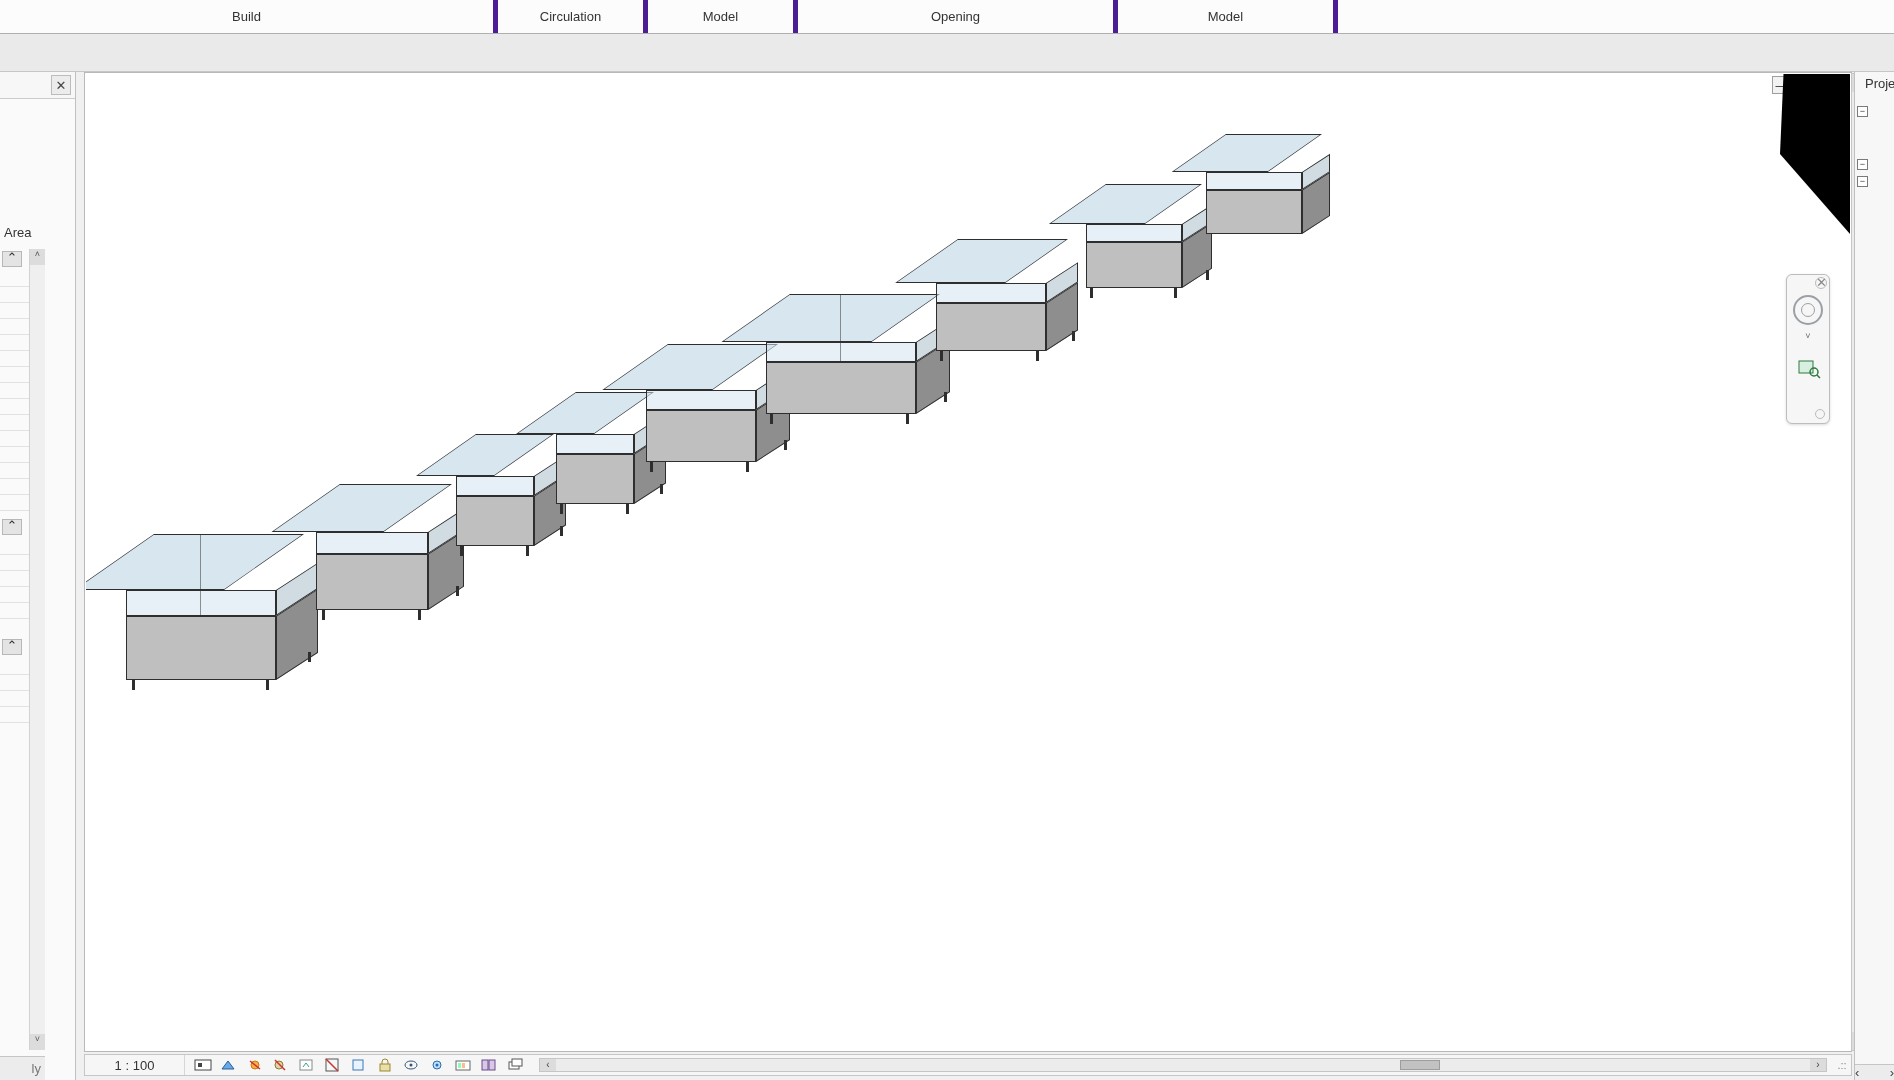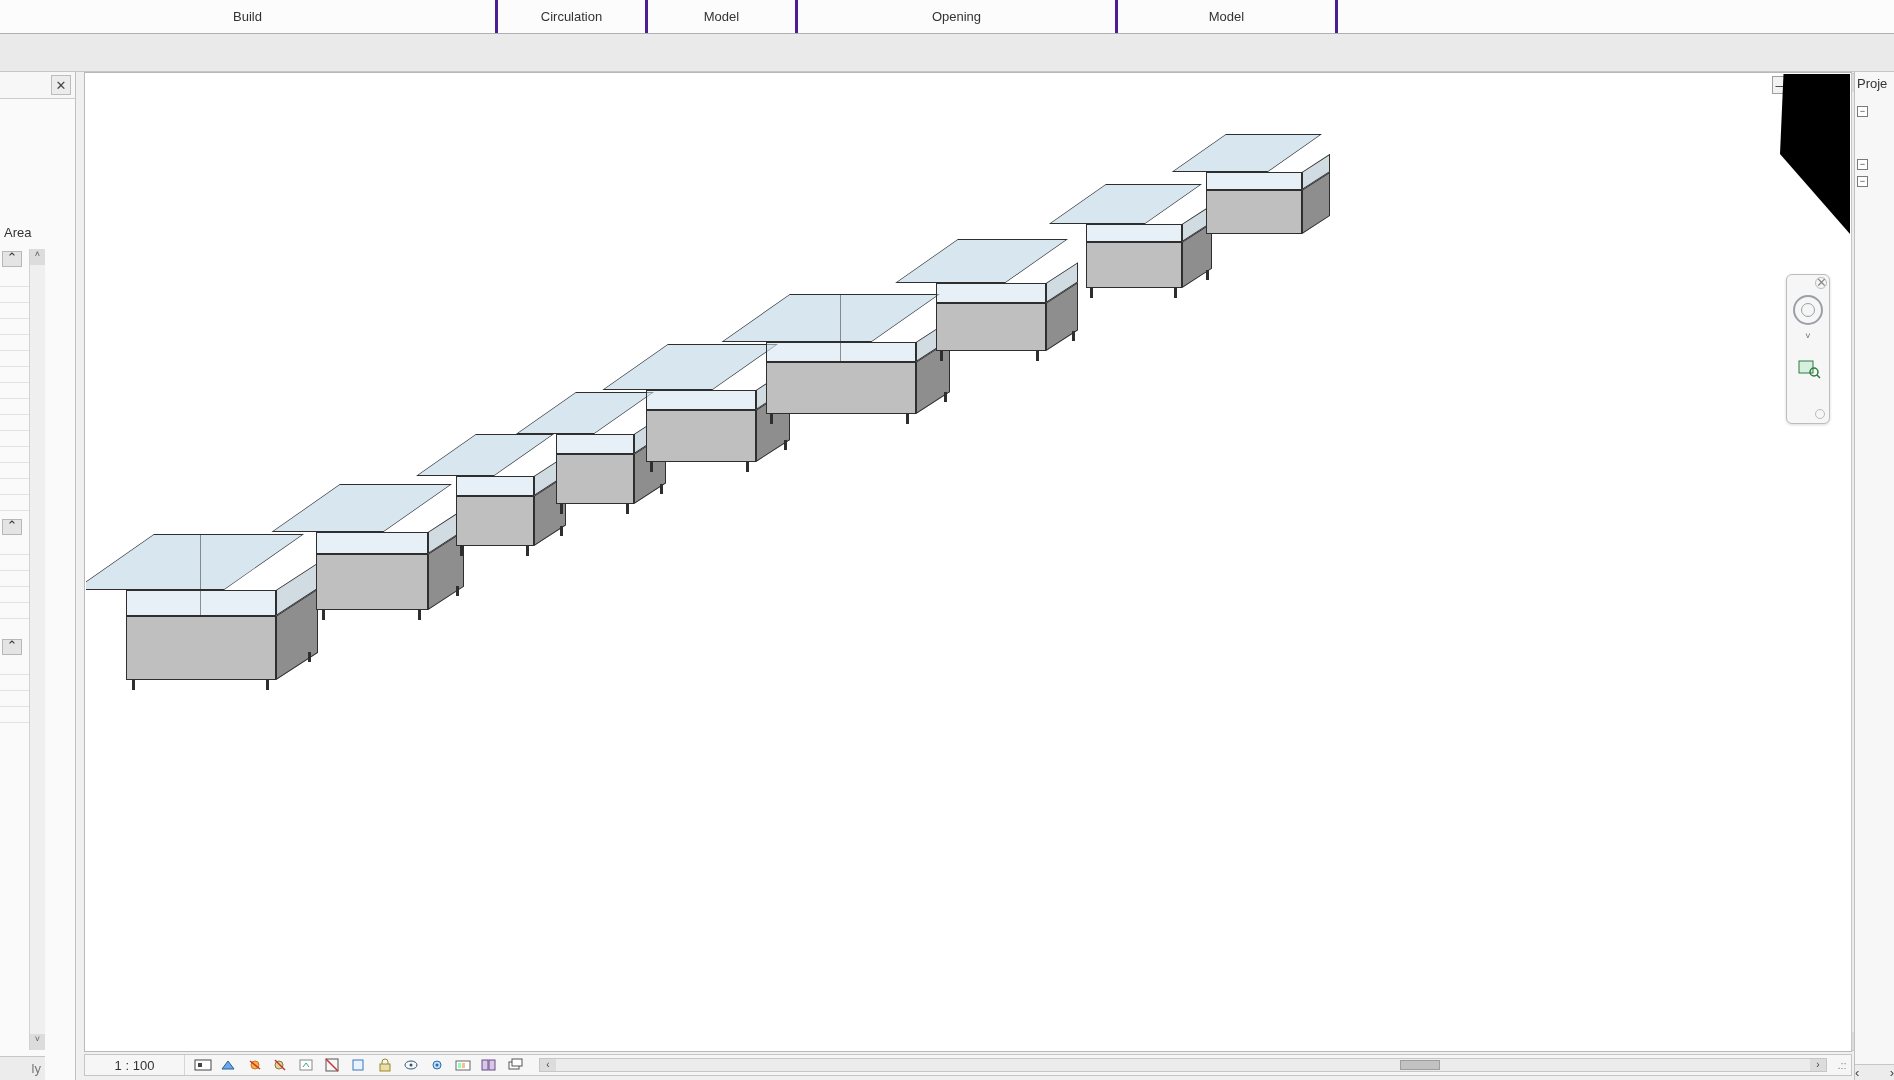--- a/index.html
+++ b/index.html
@@ -1,20 +1,20 @@
 <!DOCTYPE html>
 <html><head>
 <meta charset="utf-8">
 <style>
   * { box-sizing: border-box; margin: 0; padding: 0; font-family: "Segoe UI", Arial, sans-serif; font-size: 13px; }
   body { width: 1894px; height: 1080px; background: #f0f0f0; overflow: hidden; position: relative; }
 
   
   .ribbon { position: absolute; top: 0; left: 0; right: 0; height: 34px; display: flex; border-bottom: 1px solid #b0b0b0; background: #fcfcfc; }
-  .ribbon-tab { display:flex; align-items:center; justify-content:center; border-right:3px solid #4c1d95; color:#333; background:#fcfcfc; user-select:none; }
+  .ribbon-tab { display:flex; align-items:center; justify-content:center; border-right:5px solid #4c1d95; color:#333; background:#fcfcfc; user-select:none; }
   .ribbon-tab:first-child { width: 498px; }
   .ribbon-tab:nth-child(2) { width: 150px; }
   .ribbon-tab:nth-child(3) { width: 150px; }
   .ribbon-tab:nth-child(4) { width: 320px; }
   .ribbon-tab:nth-child(5) { width: 220px; }
   .ribbon-tab:nth-child(6) { width: 100px; border-right:none; }
   .dropdown-caret { margin-left:6px; font-size:9px; color:#555; }
 
   .ribbon-gap { position:absolute; top:34px; left:0; right:0; height:38px; background:#eaeaea; border-bottom:1px solid #c6c6c6; }
 
@@ -49,21 +49,21 @@
   .vb-icons span { width:20px; height:18px; display:flex; align-items:center; justify-content:center; }
   .vb-icons svg { display:block; }
   .hscroll { flex:1; height:14px; margin:0 6px; background:#ececec; border:1px solid #c6c6c6; position:relative; }
   .hscroll .l,.hscroll .r{position:absolute;top:0;bottom:0;width:16px;background:#dcdcdc;text-align:center;font-size:10px;color:#444;}
   .hscroll .l{left:0;} .hscroll .r{right:0;}
   .hscroll .thumb{position:absolute;top:1px;bottom:1px;left:860px;width:40px;background:#c2c2c2;border:1px solid #9d9d9d;}
   .hgrip { width:18px; text-align:center; color:#888; font-size:11px;}
 
   
   .proj-panel { position:absolute; top:72px; right:0; width:40px; bottom:0; background:#f7f7f7; border-left:1px solid #c0c0c0; }
-  .proj-title { padding:4px 2px; color:#333; white-space:nowrap; overflow:hidden; }
+  .proj-title { padding:4px 10px; color:#333; white-space:nowrap; overflow:hidden; }
   .tree-node { display:flex; align-items:center; gap:2px; padding:1px 2px; font-size:11px; color:#333; }
   .tree-exp { width:11px; height:11px; border:1px solid #7a7a7a; font-size:9px; line-height:9px; text-align:center; color:#333; background:#fff; }
   .proj-hscroll { position:absolute; bottom:0; left:0; right:0; height:16px; background:#ececec; border-top:1px solid #c6c6c6; display:flex; justify-content:space-between; font-size:10px; color:#444; }
 
   
   .scene { position:absolute; inset:0; }
   .cab { position:absolute; }
   .cab .top { background:#d7e6ef; border:1px solid #2e2e2e; transform:skewX(-55deg); transform-origin:top left; }
   .cab .glassfront { background:rgba(210,228,238,0.55); border:1px solid #2e2e2e; }
   .cab .front { background:#bfbfbf; border:1px solid #2e2e2e; }

